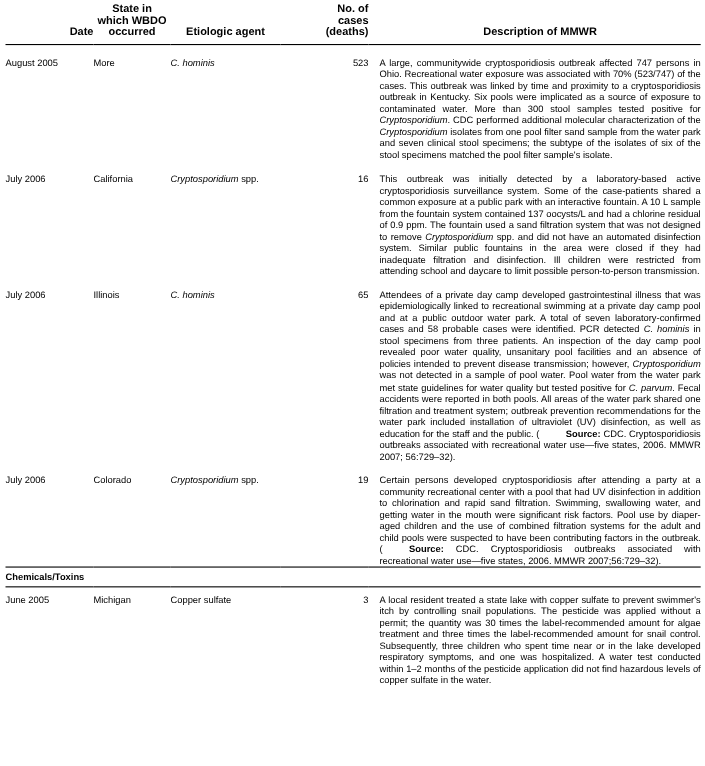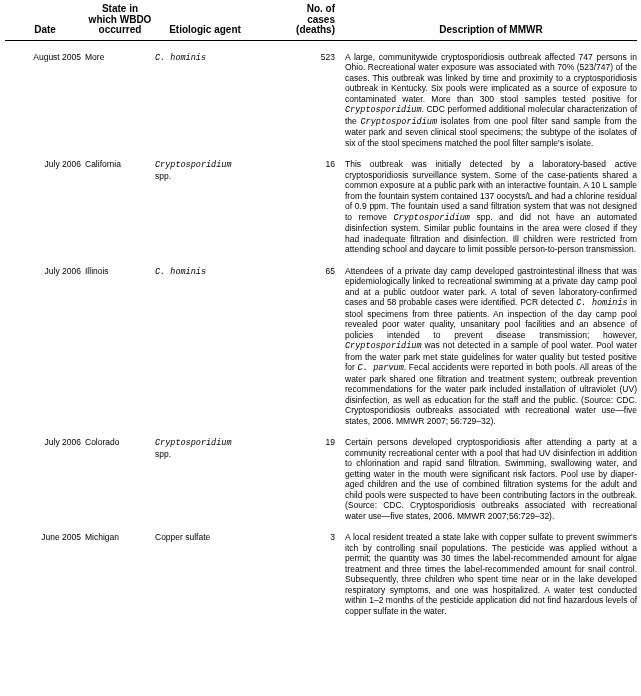--- a/index.html
+++ b/index.html
@@ -23,41 +23,41 @@
   col.c4 { width: 80px; }
   col.c5 { width: 302px; }
   th {
     font-weight: bold;
     vertical-align: bottom;
     padding: 0 0 4px 0;
     border-bottom: 1px solid #000;
     white-space: pre-line;
     font-size: 10px;
   }
-  th.h-date  { text-align: center; }
+  th.h-date  { text-align: right; }
   th.h-state { text-align: center; }
   th.h-agent { text-align: center; }
   th.h-cases { text-align: right; }
   th.h-desc  { text-align: center; padding-left: 10px; }
   td { vertical-align: top; padding: 11px 0 0 0; }
-  td.c-date  { text-align: right; padding-right: 4px; }
+  td.c-date  { text-align: left; padding-right: 4px; }
   td.c-state { text-align: left; padding-right: 4px; }
   td.c-agent { text-align: left; padding-right: 6px; }
   td.c-cases { text-align: right; }
   td.c-desc  { text-align: justify; padding-left: 10px; }
   tr.section-row td {
     border-top: 1px solid #000;
     border-bottom: 1px solid #000;
     font-weight: bold;
     padding: 3px 0 3px 0;
     text-align: left;
   }
   tr.section-row + tr td { padding-top: 6px; }
-  .seg-i { font-style: italic; font-family: Liberation Mono, monospace; }
-  .seg-b { font-weight: normal; }
+  .seg-i { font-style: italic; }
+  .seg-b { font-weight: bold; margin-left: 24px; }
 </style>
 </head>
 <body>
 
 <div class="page">
   <table>
     <colgroup>
       <col class="c1">
         <col class="c2">
         <col class="c3">
@@ -99,20 +99,23 @@
           <td class="c-cases">65</td>
           <td class="c-desc"><span>Attendees of a private day camp developed gastrointestinal illness that was epidemiologically linked to recreational swimming at a private day camp pool and at a public outdoor water park. A total of seven laboratory-confirmed cases and 58 probable cases were identified. PCR detected </span><span class="seg-i">C. hominis</span><span> in stool specimens from three patients. An inspection of the day camp pool revealed poor water quality, unsanitary pool facilities and an absence of policies intended to prevent disease transmission; however, </span><span class="seg-i">Cryptosporidium</span><span> was not detected in a sample of pool water. Pool water from the water park met state guidelines for water quality but tested positive for </span><span class="seg-i">C. parvum</span><span>. Fecal accidents were reported in both pools. All areas of the water park shared one filtration and treatment system; outbreak prevention recommendations for the water park included installation of ultraviolet (UV) disinfection, as well as education for the staff and the public. (</span><span class="seg-b">Source:</span><span> CDC. Cryptosporidiosis outbreaks associated with recreational water use—five states, 2006. MMWR 2007; 56:729–32).</span></td>
         </tr>
         <tr class="data-row">
           <td class="c-date">July 2006</td>
           <td class="c-state">Colorado</td>
           <td class="c-agent"><span class="seg-i">Cryptosporidium</span><span> spp.</span></td>
           <td class="c-cases">19</td>
           <td class="c-desc"><span>Certain persons developed cryptosporidiosis after attending a party at a community recreational center with a pool that had UV disinfection in addition to chlorination and rapid sand filtration. Swimming, swallowing water, and getting water in the mouth were significant risk factors. Pool use by diaper-aged children and the use of combined filtration systems for the adult and child pools were suspected to have been contributing factors in the outbreak. (</span><span class="seg-b">Source:</span><span> CDC. Cryptosporidiosis outbreaks associated with recreational water use—five states, 2006. MMWR 2007;56:729–32).</span></td>
         </tr>
+        <tr class="section-row">
+          <td colspan="5">Chemicals/Toxins</td>
+        </tr>
         <tr class="data-row">
           <td class="c-date">June 2005</td>
           <td class="c-state">Michigan</td>
           <td class="c-agent"><span>Copper sulfate</span></td>
           <td class="c-cases">3</td>
           <td class="c-desc"><span>A local resident treated a state lake with copper sulfate to prevent swimmer's itch by controlling snail populations. The pesticide was applied without a permit; the quantity was 30 times the label-recommended amount for algae treatment and three times the label-recommended amount for snail control. Subsequently, three children who spent time near or in the lake developed respiratory symptoms, and one was hospitalized. A water test conducted within 1–2 months of the pesticide application did not find hazardous levels of copper sulfate in the water.</span></td>
         </tr>
       </tbody>
   </table>
 </div>

